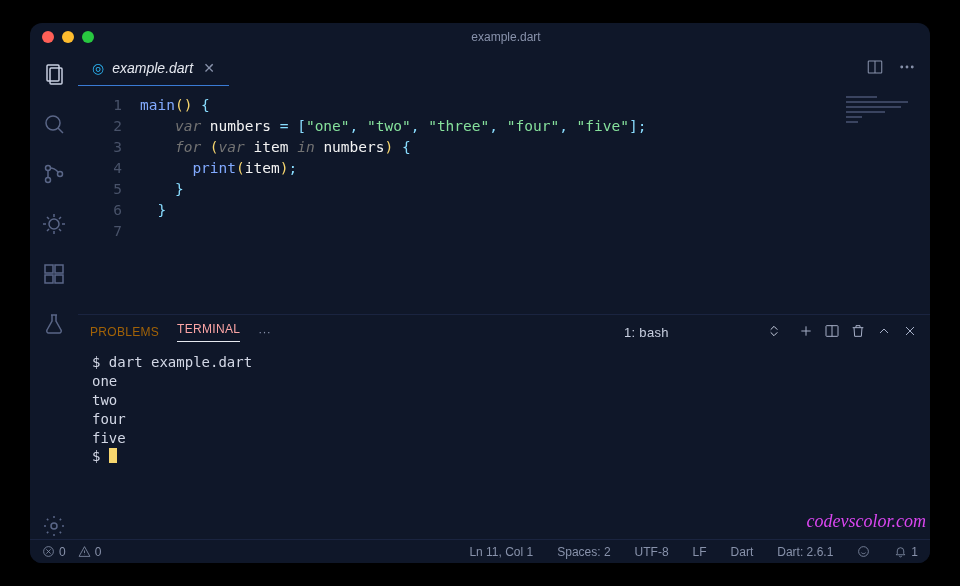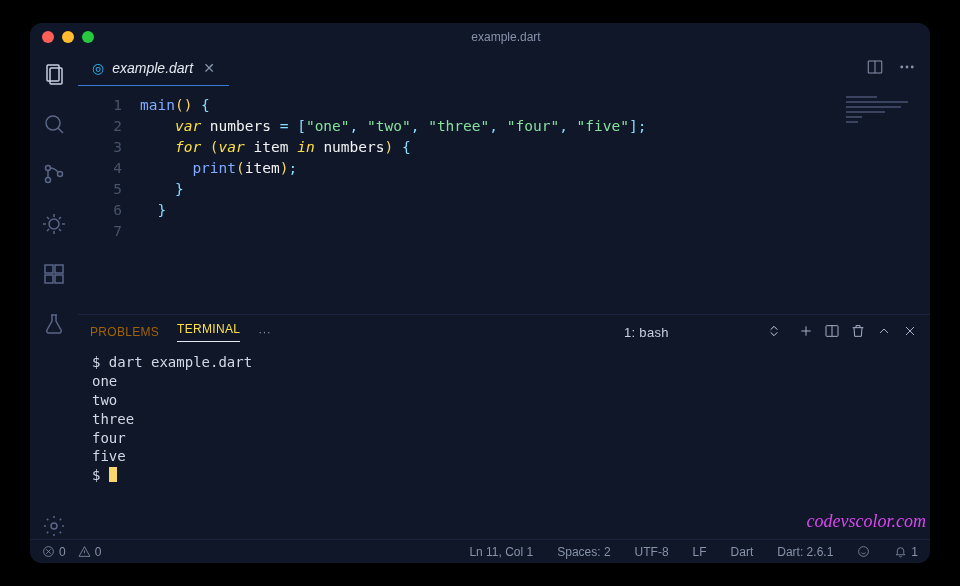--- a/index.html
+++ b/index.html
@@ -85,42 +85,42 @@
     flex: 1;
     padding: 8px 0 8px 0;
     font-family: "SF Mono", Consolas, monospace;
     font-size: 14.5px;
     line-height: 1.45;
     overflow: hidden;
   }
   .line { display: flex; }
   .gutter { width: 62px; text-align: right; color: #485269; padding-right: 18px; user-select: none; }
   .code { white-space: pre; color: #c8cfe0; }
-  .kw { color: #fde047; font-style: italic; }
+  .kw { color: #737373; font-style: italic; }
   .fn { color: #82aaff; }
   .var { color: #f3f3f3; }
   .str { color: #86e19c; }
   .punc { color: #89ddff; }
   .paren { color: #f7d66e; }
   .minimap {
     width: 90px;
     background: #0f1729;
     padding: 6px;
     flex-shrink: 0;
     position: relative;
   }
   .minimap .mmline { height: 2px; background: #3a4460; margin: 3px 0; }
   
   .panelwrap { height: 225px; border-top: 1px solid #1a2440; display: flex; flex-direction: column; }
   .panel-tabs {
     height: 34px; display: flex; align-items: center; padding: 0 12px; gap: 18px;
     font-size: 12px; letter-spacing: .3px;
   }
   .panel-tab { color: #a16207; cursor: pointer; }
-  .panel-tab.active { color: #fde047; border-bottom: 1px solid #e6e9f0; padding-bottom: 5px; }
+  .panel-tab.active { color: #fca5a5; border-bottom: 1px solid #e6e9f0; padding-bottom: 5px; }
   .panel-more { color: #8892ab; cursor: pointer; }
   .panel-right { margin-left: auto; display: flex; align-items: center; gap: 10px; color: #a6afc7; }
   .panel-select {
     display: flex; align-items: center; gap: 6px;
     font-size: 13px; cursor: pointer; padding: 2px 6px;
     color: #c8cfe0;
     min-width: 170px;
     justify-content: space-between;
   }
   .panel-right svg { width: 16px; height: 16px; stroke: currentColor; fill: none; stroke-width: 1.5; }
@@ -311,21 +311,20 @@
                 </svg></span>
             <span><svg viewBox="0 0 24 24">
                   <path d="M6 6l12 12M18 6L6 18"></path>
                 </svg></span>
           </div>
         </div>
         <div class="terminal" id="terminal">
           <div class="termline">$ dart example.dart</div>
             <div class="termline">one</div>
             <div class="termline">two</div>
-            <div class="termline">three</div>
             <div class="termline">four</div>
             <div class="termline">five</div>
             <div class="termline">$ <span class="cursor"></span></div>
             <div class="watermark">codevscolor.com</div>
         </div>
       </div>
     </div>
   </div>
 
   <div class="statusbar">

